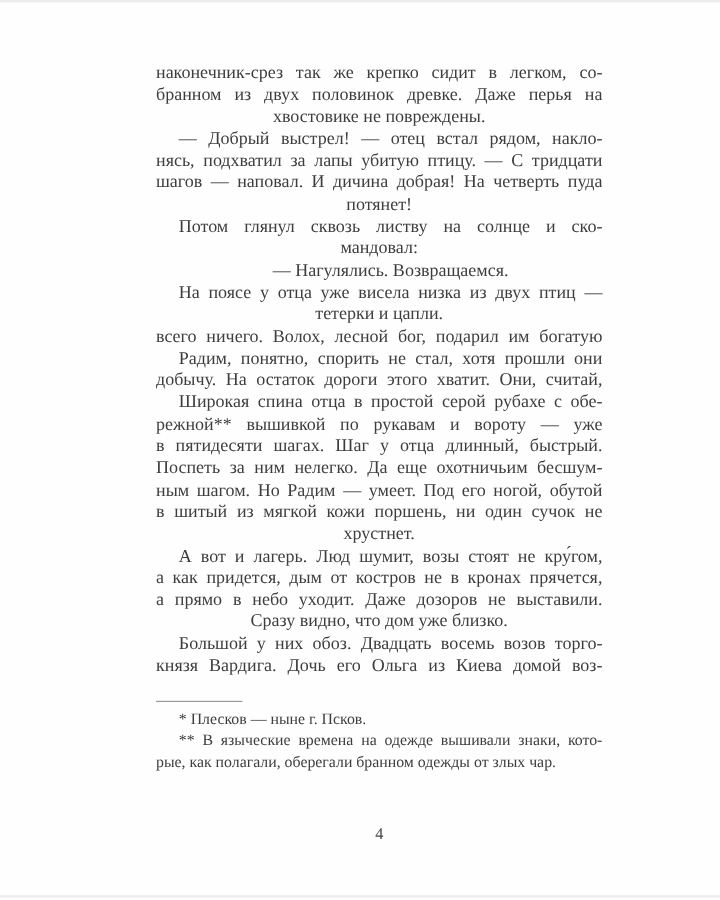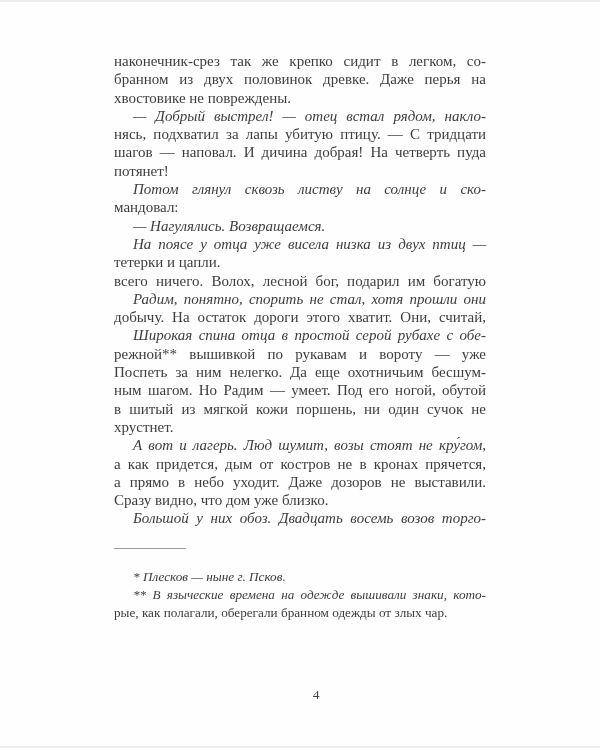--- a/index.html
+++ b/index.html
@@ -21,46 +21,45 @@
     left: 0;
     right: 0;
     height: 2px;
     background: #ededed;
   }
   .scan-edge.top { top: 0; }
   .scan-edge.bottom { top: 746px; }
 
   .text-block {
     position: absolute;
-    left: 114px;
+    left: 130px;
     top: 52px;
     width: 372px;
   }
   .body-text .line {
     font-size: 15px;
     line-height: 18.3px;
-    text-align: left;
+    text-align: center;
     white-space: normal;
   }
   .line.just {
     text-align: justify;
     text-align-last: justify;
   }
   .line.indent {
     text-indent: 19px;
-    font-style: italic;
   }
   .footnote-sep {
     margin-top: 20px;
     width: 72px;
     height: 0;
     border-top: 1px solid #9b9b9b;
   }
   .footnotes {
-    margin-top: 19px;
+    margin-top: 5px;
   }
   .footnotes .line {
     font-size: 13.2px;
     line-height: 18px;
   }
   .footnotes .line.indent {
     text-indent: 19px;
   }
   .page-number {
     position: absolute;
@@ -90,29 +89,31 @@
         <div class="line just indent">Потом глянул сквозь листву на солнце и ско-</div>
         <div class="line">мандовал:</div>
         <div class="line indent">— Нагулялись. Возвращаемся.</div>
         <div class="line just indent">На поясе у отца уже висела низка из двух птиц —</div>
         <div class="line">тетерки и цапли.</div>
         <div class="line just">всего ничего. Волох, лесной бог, подарил им богатую</div>
         <div class="line just indent">Радим, понятно, спорить не стал, хотя прошли они</div>
         <div class="line just">добычу. На остаток дороги этого хватит. Они, считай,</div>
         <div class="line just indent">Широкая спина отца в простой серой рубахе с обе-</div>
         <div class="line just">режной** вышивкой по рукавам и вороту — уже</div>
+        <div class="line just">в пятидесяти шагах. Шаг у отца длинный, быстрый.</div>
         <div class="line just">Поспеть за ним нелегко. Да еще охотничьим бесшум-</div>
         <div class="line just">ным шагом. Но Радим — умеет. Под его ногой, обутой</div>
         <div class="line just">в шитый из мягкой кожи поршень, ни один сучок не</div>
         <div class="line">хрустнет.</div>
         <div class="line just indent">А вот и лагерь. Люд шумит, возы стоят не кру́гом,</div>
         <div class="line just">а как придется, дым от костров не в кронах прячется,</div>
         <div class="line just">а прямо в небо уходит. Даже дозоров не выставили.</div>
         <div class="line">Сразу видно, что дом уже близко.</div>
         <div class="line just indent">Большой у них обоз. Двадцать восемь возов торго-</div>
+        <div class="line just">князя Вардига. Дочь его Ольга из Киева домой воз-</div>
       </div>
     <div class="footnote-sep"></div>
     <div class="footnotes" id="footnotes">
         <div class="line indent">* Плесков — ныне г. Псков.</div>
         <div class="line just indent">** В языческие времена на одежде вышивали знаки, кото-</div>
         <div class="line">рые, как полагали, оберегали бранном одежды от злых чар.</div>
       </div>
   </div>
 
   <div class="page-number">4</div>

